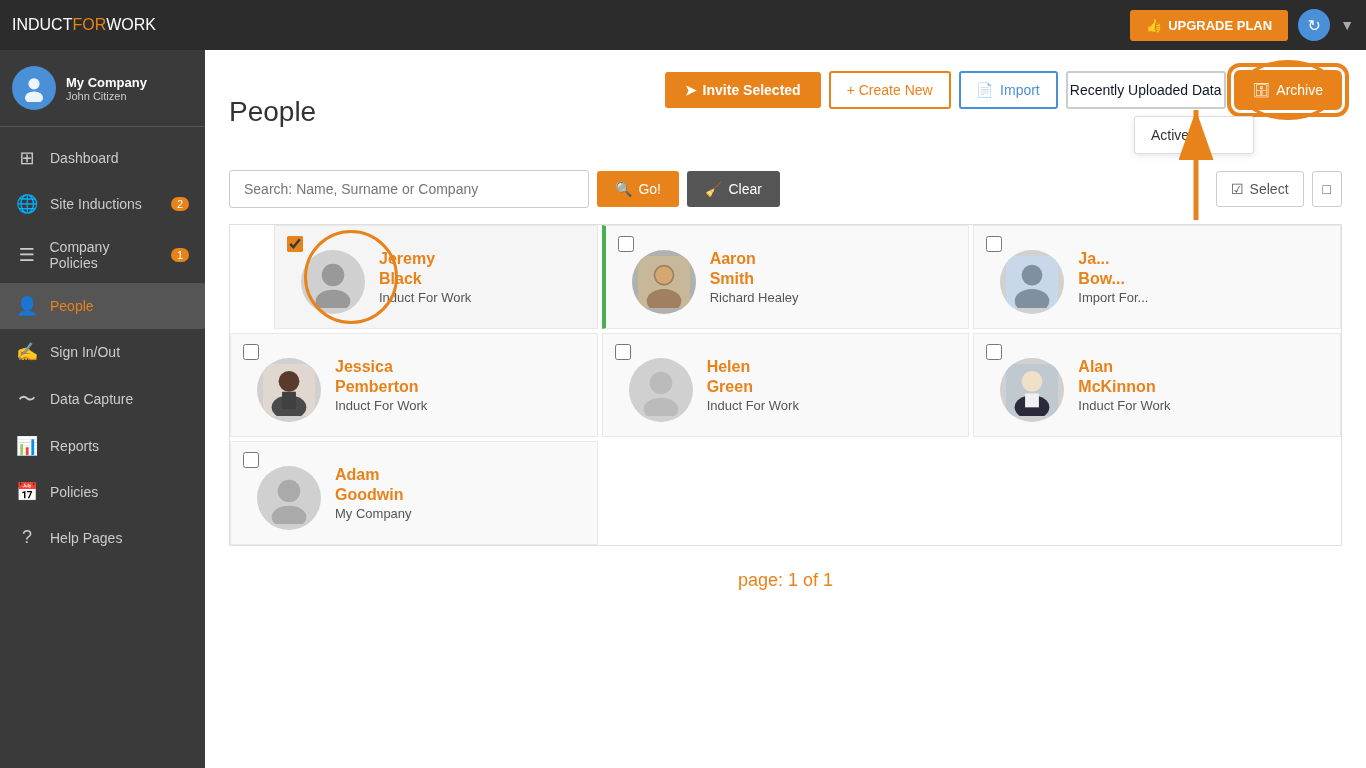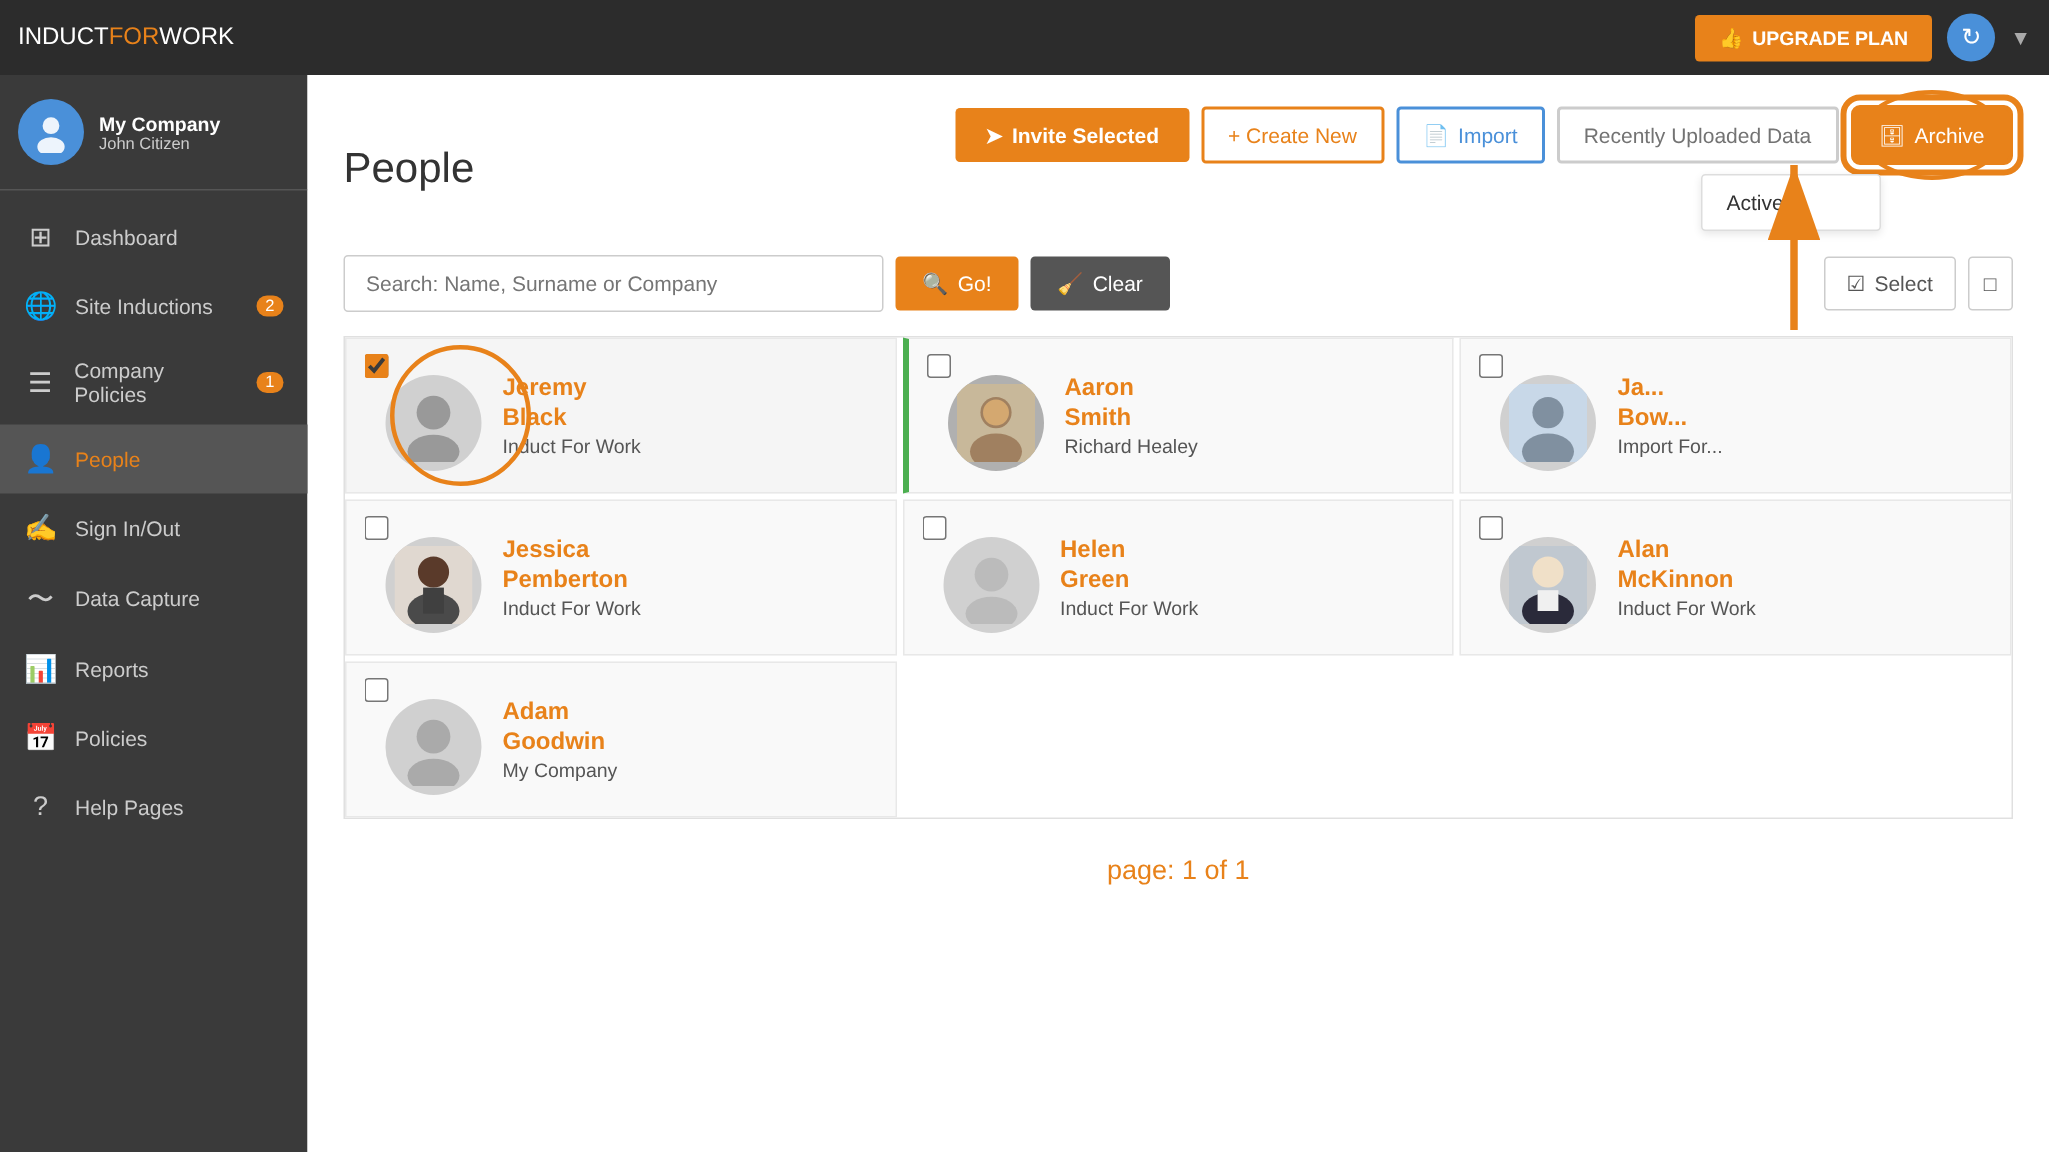--- a/index.html
+++ b/index.html
@@ -189,23 +189,23 @@
       padding: 9px 16px;
       font-size: 14px;
       cursor: pointer;
       border-radius: 3px;
       display: flex;
       align-items: center;
       gap: 6px;
     }
     .btn-recent {
       background: white;
-      color: #737373;
+      color: #0f172a;
       border: 2px solid #ccc;
-      padding: 9px 16px;
+      padding: 9px 2px;
       font-size: 14px;
       cursor: pointer;
       border-radius: 3px;
     }
     .btn-archive {
       background: #e8821a;
       color: white;
       border: 3px solid #e8821a;
       padding: 9px 16px;
       font-size: 14px;
@@ -559,21 +559,21 @@
           <span>Select</span>
         </button>
         <button class="btn-deselect">
           <span>□</span>
         </button>
       </div>
     </div>
 
     <div class="people-grid">
 
-      <div class="person-card circle-highlight" style="background:#f5f5f5;">
+      <div class="person-card circle-highlight" style="background:#f5f5f5;margin-left:44px;">
         <input type="checkbox" class="person-checkbox" checked="" style="">
         <div class="person-avatar" style="margin-top:10px; margin-left:10px;">
           <svg viewBox="0 0 60 60" xmlns="http://www.w3.org/2000/svg">
             <circle cx="30" cy="22" r="13" fill="#999"></circle>
             <ellipse cx="30" cy="52" rx="20" ry="13" fill="#999"></ellipse>
           </svg>
         </div>
         <div class="person-info">
           <div class="person-name">Jeremy<br>Black</div>
           <div class="person-company">Induct For Work</div>

